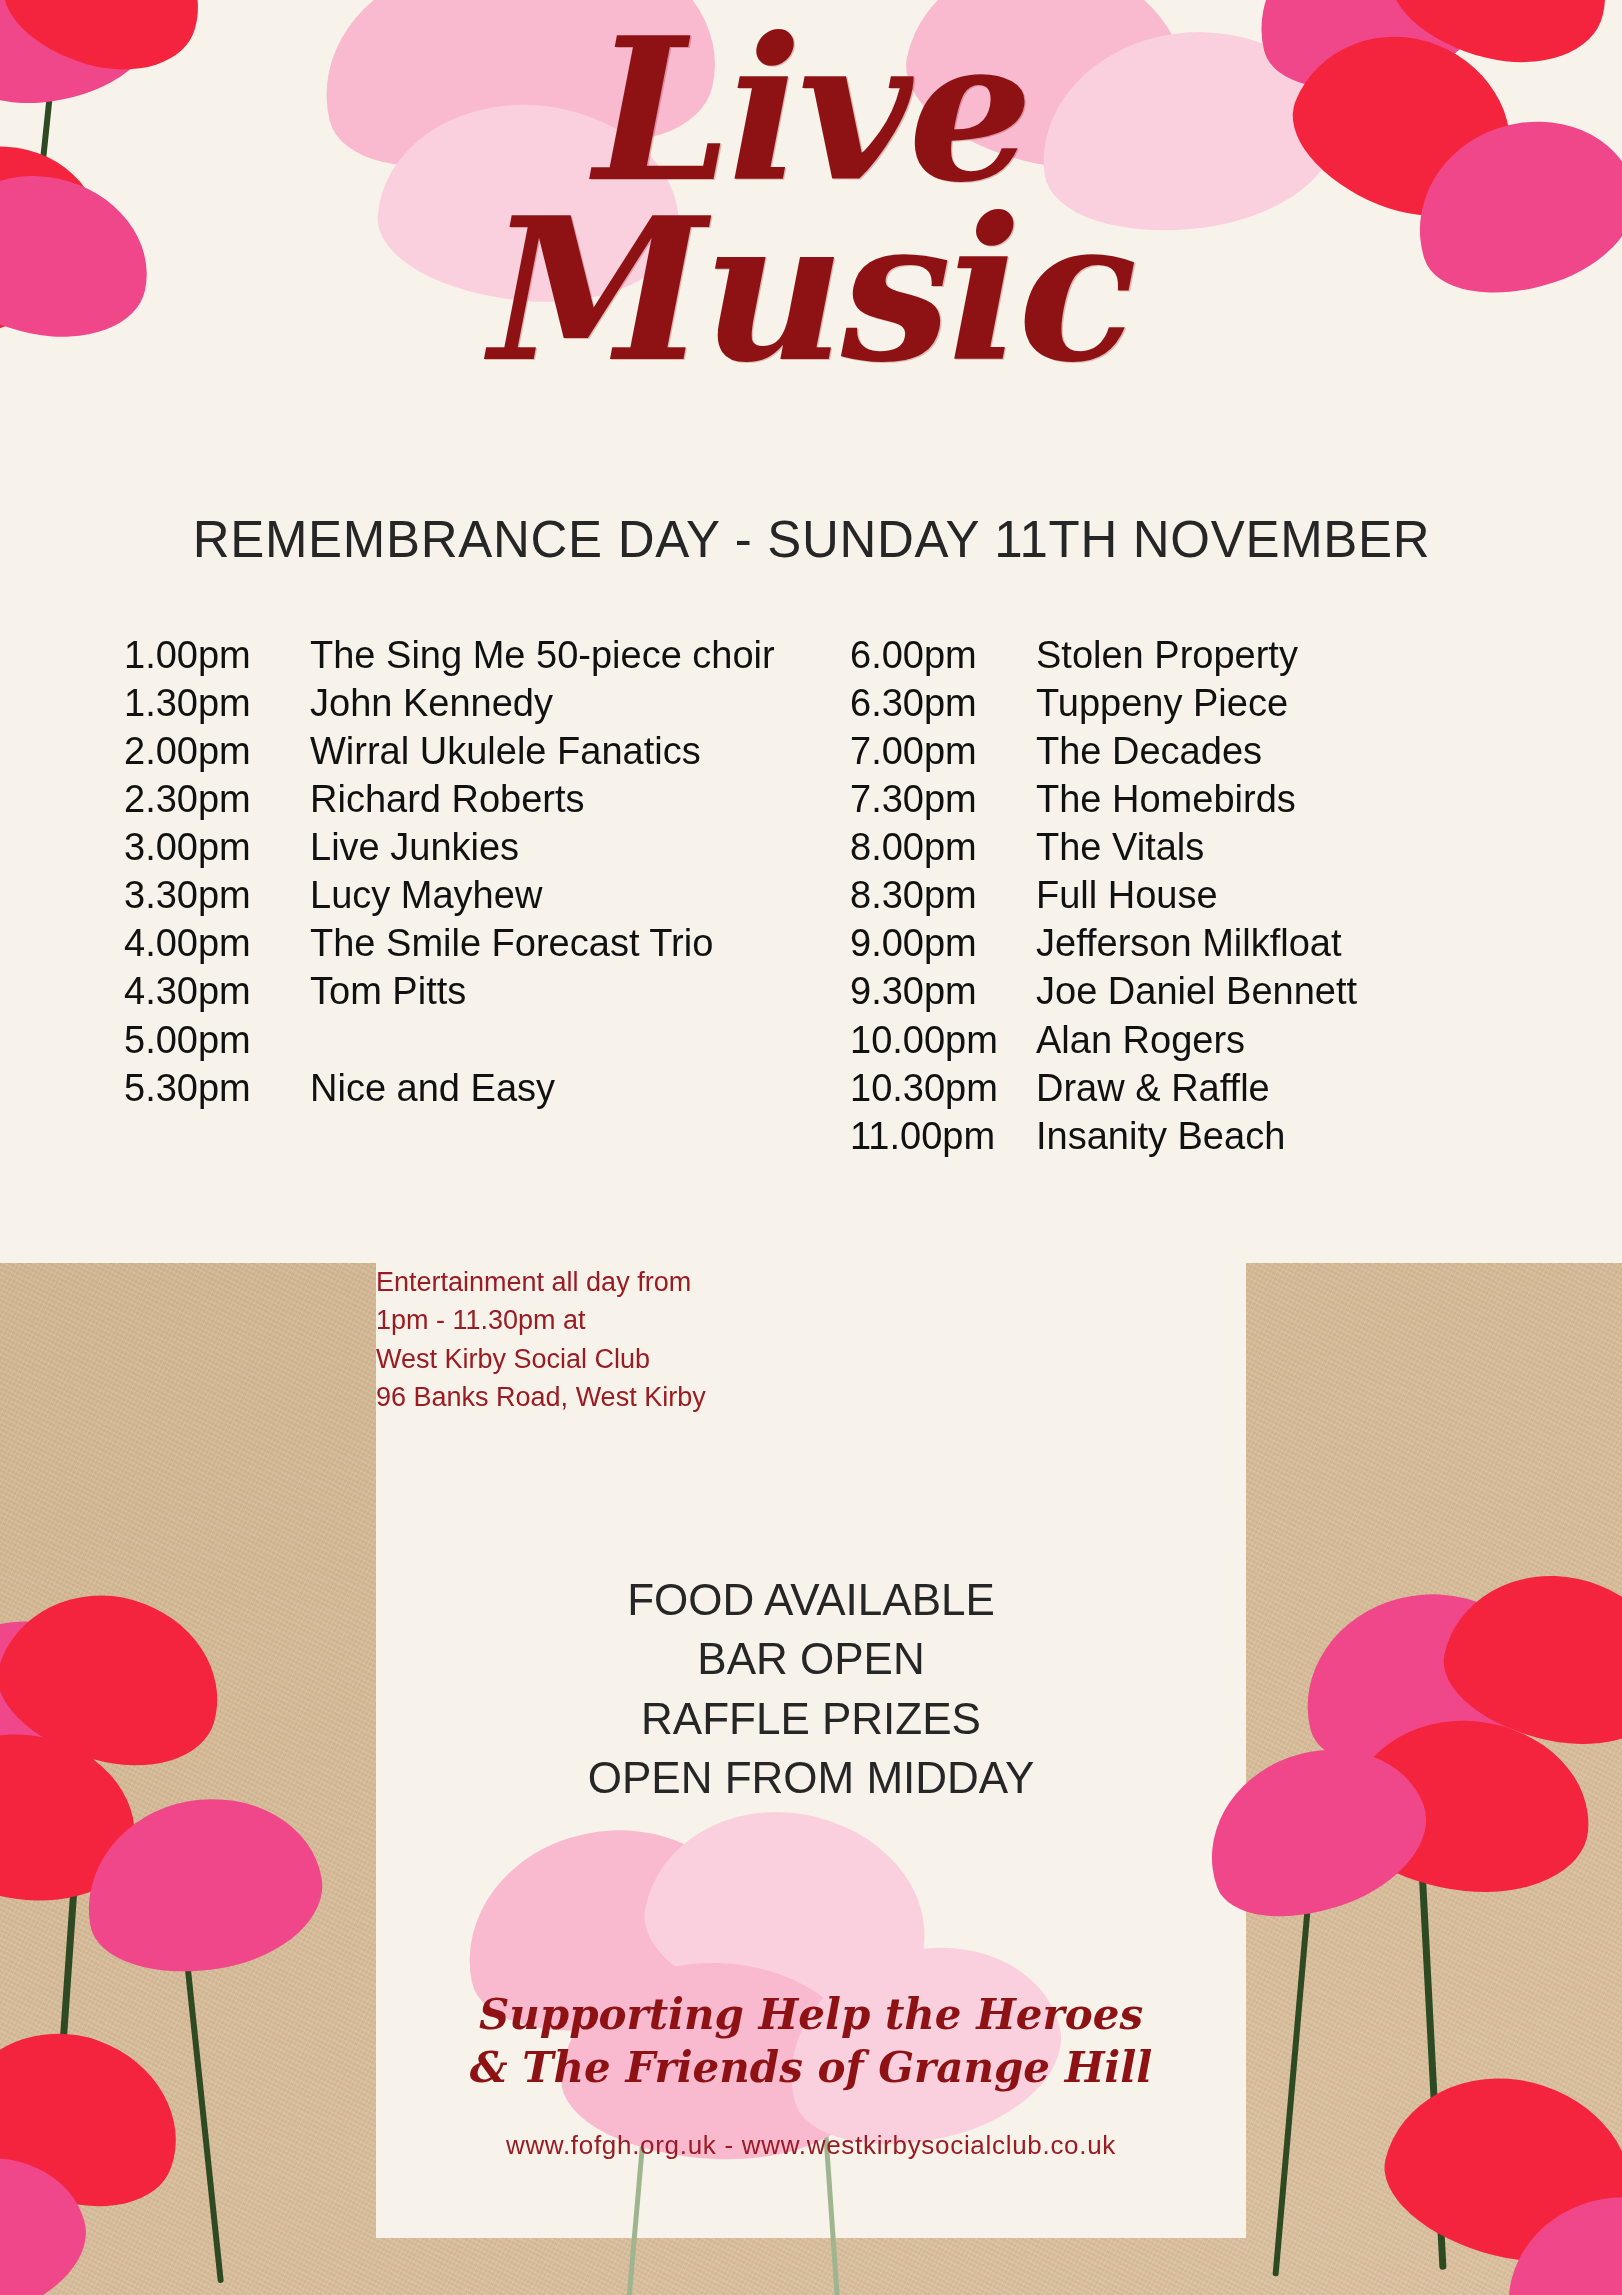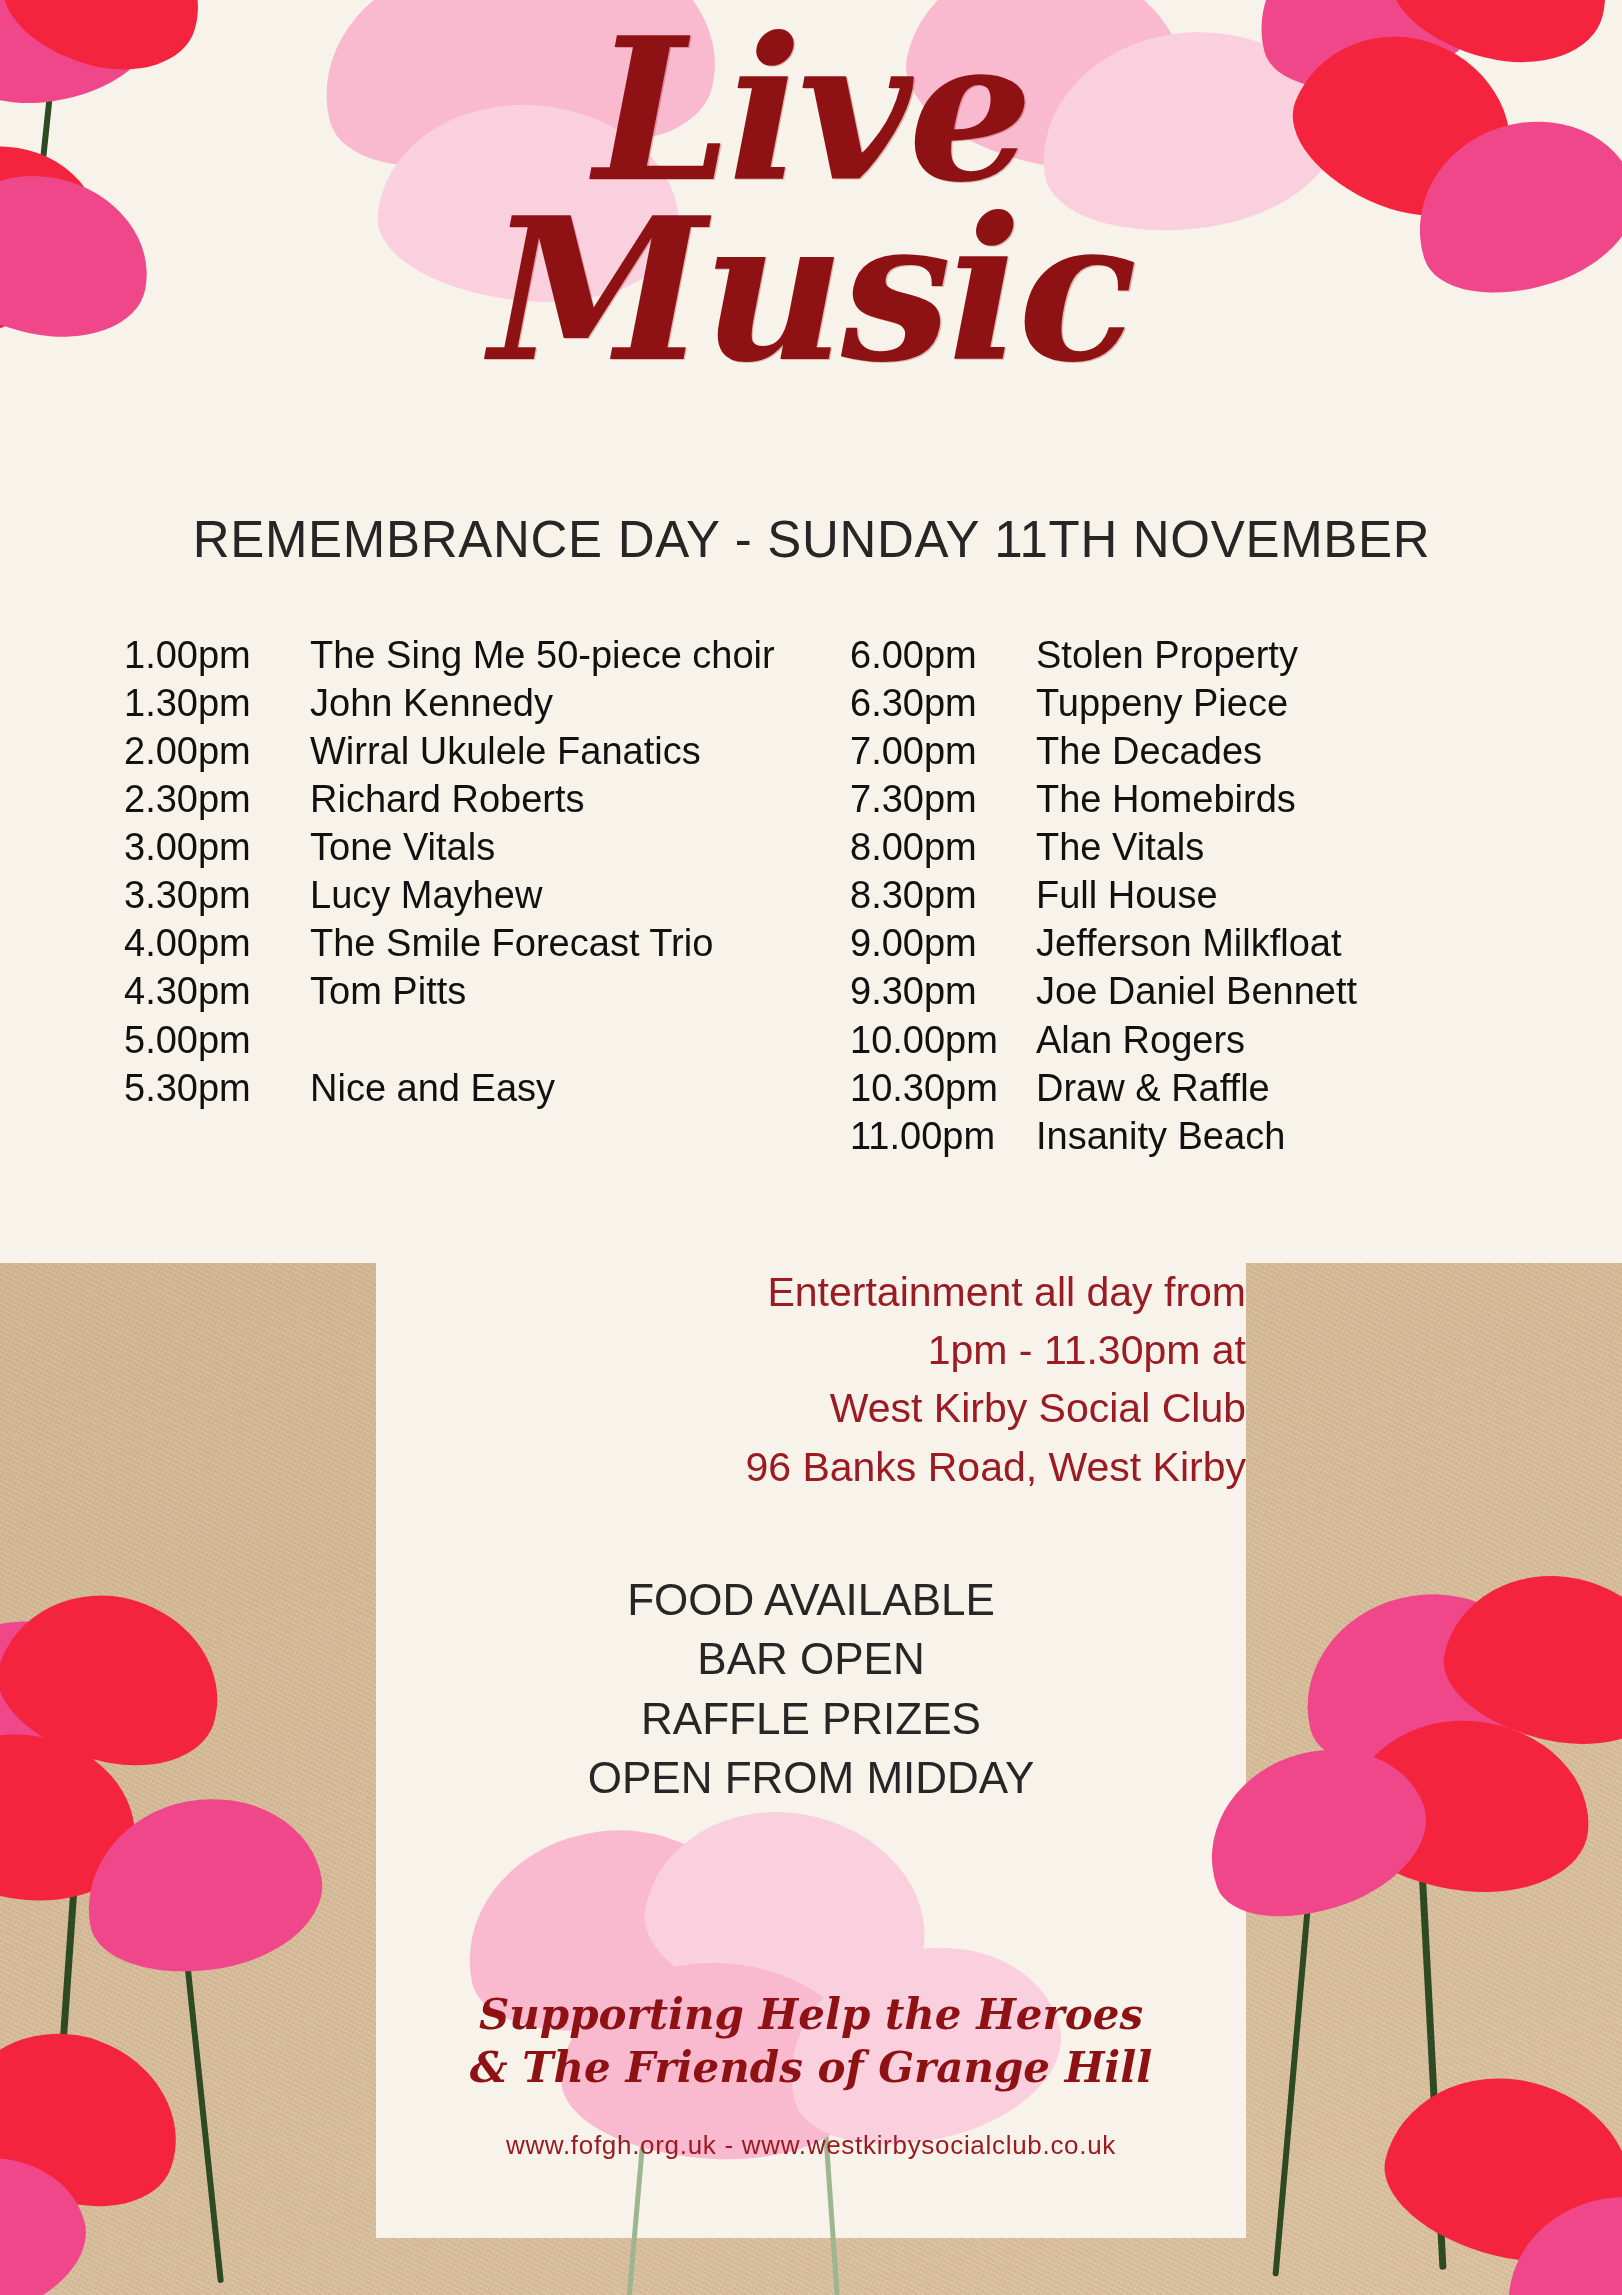--- a/index.html
+++ b/index.html
@@ -129,23 +129,23 @@
   }
   .sched-time { width: 186px; flex: none; }
   .sched-act  { flex: 1; }
 
   
   .venue {
     position: absolute;
     left: 376px;
     top: 1263px;
     width: 870px;
-    text-align: right;
+    text-align: left;
     color: #9b1b23;
-    font-size: 41px;
+    font-size: 27px;
     line-height: 1.42;
     z-index: 7;
   }
 
   
   .bigcaps {
     position: absolute;
     left: 376px;
     top: 1570px;
     width: 870px;
@@ -273,21 +273,21 @@
       <div class="sched-row">
         <span class="sched-time">2.00pm</span>
         <span class="sched-act">Wirral Ukulele Fanatics</span>
       </div>
       <div class="sched-row">
         <span class="sched-time">2.30pm</span>
         <span class="sched-act">Richard Roberts</span>
       </div>
       <div class="sched-row">
         <span class="sched-time">3.00pm</span>
-        <span class="sched-act">Tone Vitals</span>
+        <span class="sched-act">Live Junkies</span>
       </div>
       <div class="sched-row">
         <span class="sched-time">3.30pm</span>
         <span class="sched-act">Lucy Mayhew</span>
       </div>
       <div class="sched-row">
         <span class="sched-time">4.00pm</span>
         <span class="sched-act">The Smile Forecast Trio</span>
       </div>
       <div class="sched-row">

